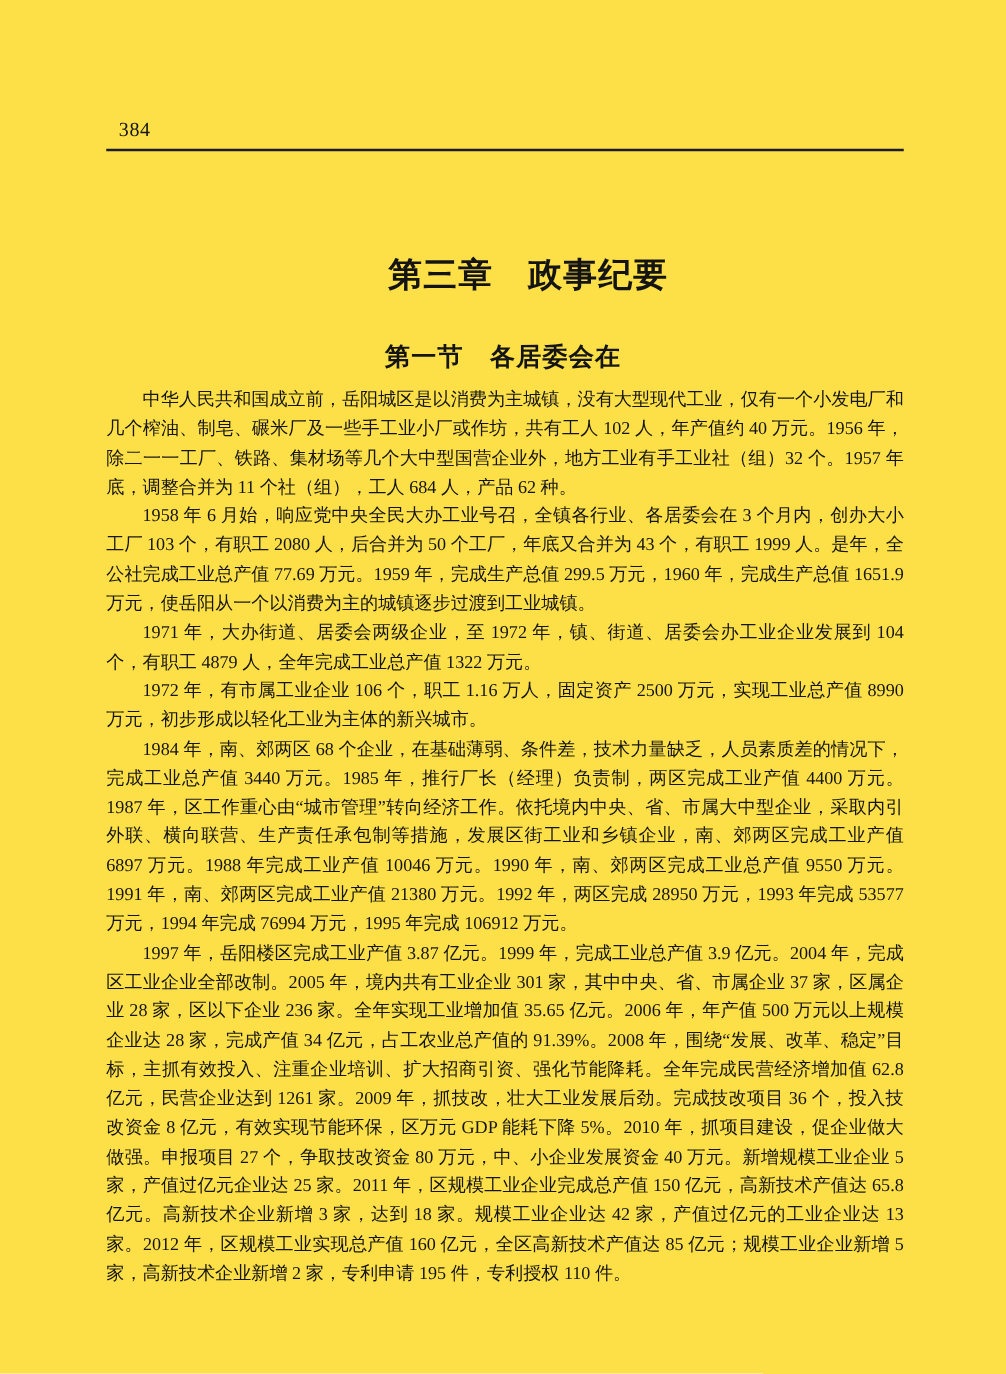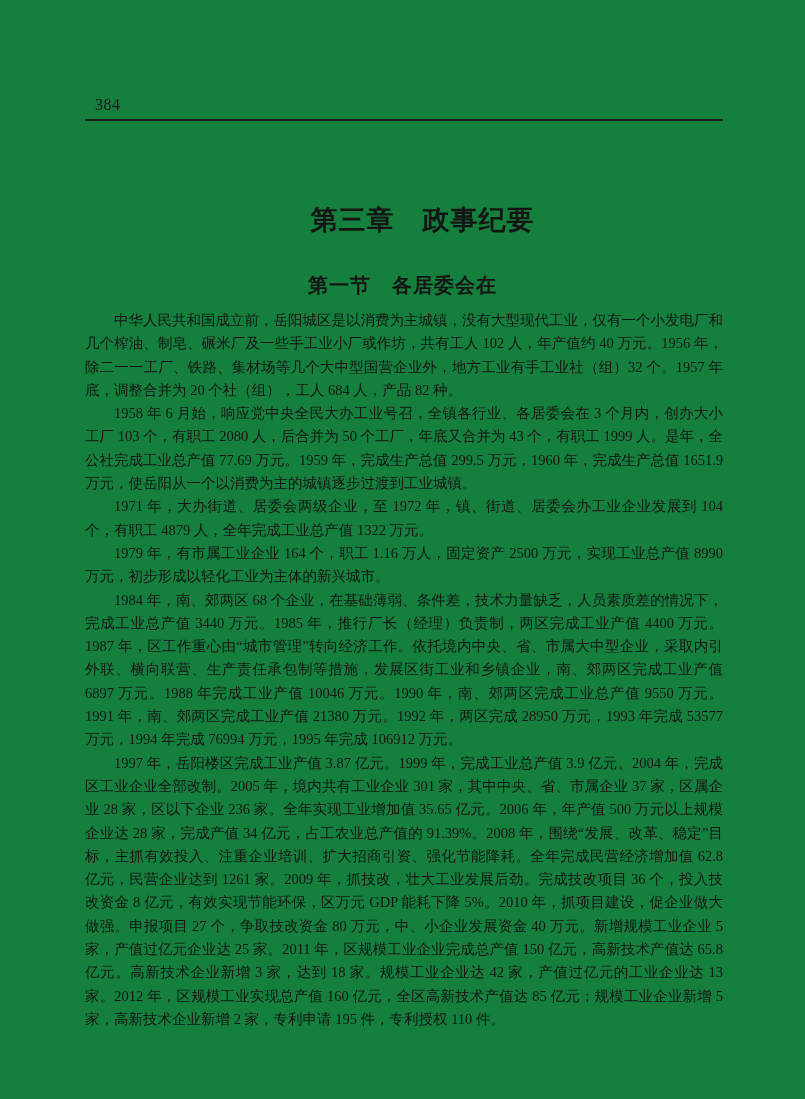--- a/index.html
+++ b/index.html
@@ -4,21 +4,21 @@
 <style>
   html, body {
     margin: 0;
     padding: 0;
     background: #ffffff;
   }
   .page {
     position: relative;
     width: 805px;
     height: 1099px;
-    background: #15803d;
+    background: #fde047;
     overflow: hidden;
     color: #161616;
   }
   .running-header {
     position: absolute;
     top: 96px;
     left: 85px;
     width: 638px;
     height: 22px;
   }
@@ -101,21 +101,21 @@
     <span class="page-number">384</span>
   </div>
 
   <div class="header-rule"></div>
 
   <h1 class="chapter-title">第三章　政事纪要</h1>
 
   <h2 class="section-title">第一节　各居委会在</h2>
 
   <div class="body-text">
-    <p>中华人民共和国成立前，岳阳城区是以消费为主城镇，没有大型现代工业，仅有一个小发电厂和几个榨油、制皂、碾米厂及一些手工业小厂或作坊，共有工人 102 人，年产值约 40 万元。1956 年，除二一一工厂、铁路、集材场等几个大中型国营企业外，地方工业有手工业社（组）32 个。1957 年底，调整合并为 20 个社（组），工人 684 人，产品 82 种。</p>
+    <p>中华人民共和国成立前，岳阳城区是以消费为主城镇，没有大型现代工业，仅有一个小发电厂和几个榨油、制皂、碾米厂及一些手工业小厂或作坊，共有工人 102 人，年产值约 40 万元。1956 年，除二一一工厂、铁路、集材场等几个大中型国营企业外，地方工业有手工业社（组）32 个。1957 年底，调整合并为 11 个社（组），工人 684 人，产品 62 种。</p>
     <p>1958 年 6 月始，响应党中央全民大办工业号召，全镇各行业、各居委会在 3 个月内，创办大小工厂 103 个，有职工 2080 人，后合并为 50 个工厂，年底又合并为 43 个，有职工 1999 人。是年，全公社完成工业总产值 77.69 万元。1959 年，完成生产总值 299.5 万元，1960 年，完成生产总值 1651.9 万元，使岳阳从一个以消费为主的城镇逐步过渡到工业城镇。</p>
     <p>1971 年，大办街道、居委会两级企业，至 1972 年，镇、街道、居委会办工业企业发展到 104 个，有职工 4879 人，全年完成工业总产值 1322 万元。</p>
-    <p>1979 年，有市属工业企业 164 个，职工 1.16 万人，固定资产 2500 万元，实现工业总产值 8990 万元，初步形成以轻化工业为主体的新兴城市。</p>
+    <p>1972 年，有市属工业企业 106 个，职工 1.16 万人，固定资产 2500 万元，实现工业总产值 8990 万元，初步形成以轻化工业为主体的新兴城市。</p>
     <p>1984 年，南、郊两区 68 个企业，在基础薄弱、条件差，技术力量缺乏，人员素质差的情况下，完成工业总产值 3440 万元。1985 年，推行厂长（经理）负责制，两区完成工业产值 4400 万元。1987 年，区工作重心由“城市管理”转向经济工作。依托境内中央、省、市属大中型企业，采取内引外联、横向联营、生产责任承包制等措施，发展区街工业和乡镇企业，南、郊两区完成工业产值 6897 万元。1988 年完成工业产值 10046 万元。1990 年，南、郊两区完成工业总产值 9550 万元。1991 年，南、郊两区完成工业产值 21380 万元。1992 年，两区完成 28950 万元，1993 年完成 53577 万元，1994 年完成 76994 万元，1995 年完成 106912 万元。</p>
     <p>1997 年，岳阳楼区完成工业产值 3.87 亿元。1999 年，完成工业总产值 3.9 亿元。2004 年，完成区工业企业全部改制。2005 年，境内共有工业企业 301 家，其中中央、省、市属企业 37 家，区属企业 28 家，区以下企业 236 家。全年实现工业增加值 35.65 亿元。2006 年，年产值 500 万元以上规模企业达 28 家，完成产值 34 亿元，占工农业总产值的 91.39%。2008 年，围绕“发展、改革、稳定”目标，主抓有效投入、注重企业培训、扩大招商引资、强化节能降耗。全年完成民营经济增加值 62.8 亿元，民营企业达到 1261 家。2009 年，抓技改，壮大工业发展后劲。完成技改项目 36 个，投入技改资金 8 亿元，有效实现节能环保，区万元 GDP 能耗下降 5%。2010 年，抓项目建设，促企业做大做强。申报项目 27 个，争取技改资金 80 万元，中、小企业发展资金 40 万元。新增规模工业企业 5 家，产值过亿元企业达 25 家。2011 年，区规模工业企业完成总产值 150 亿元，高新技术产值达 65.8 亿元。高新技术企业新增 3 家，达到 18 家。规模工业企业达 42 家，产值过亿元的工业企业达 13 家。2012 年，区规模工业实现总产值 160 亿元，全区高新技术产值达 85 亿元；规模工业企业新增 5 家，高新技术企业新增 2 家，专利申请 195 件，专利授权 110 件。</p>
   </div>
 
 </div>
 
 </body></html>

